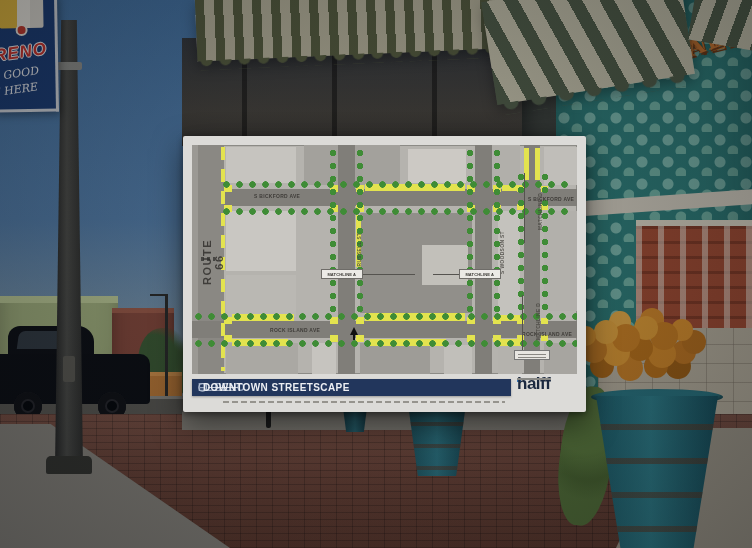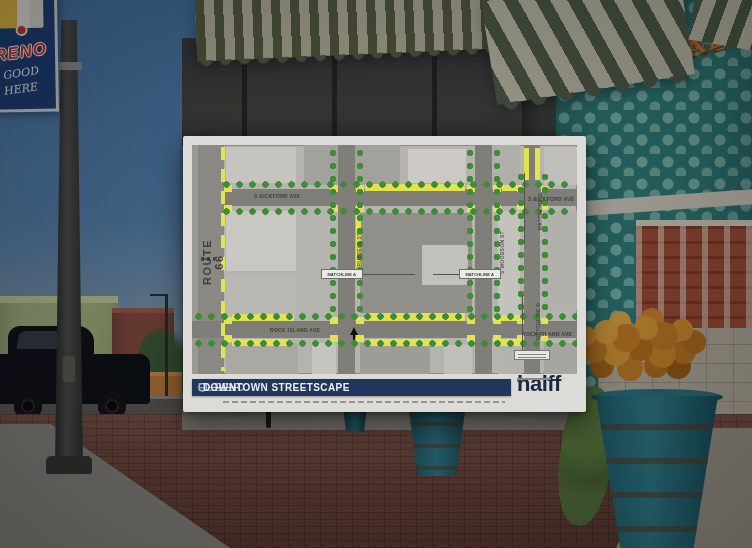--- a/index.html
+++ b/index.html
@@ -193,21 +193,21 @@
     background:linear-gradient(180deg,rgba(0,0,0,0) 0 3px,rgba(235,238,244,.8) 3px 4.5px,rgba(0,0,0,0) 4.5px),
       linear-gradient(180deg,rgba(0,0,0,0) 0 6px,rgba(235,238,244,.55) 6px 7px,rgba(0,0,0,0) 7px);
     border-radius:40%;}
   .halff{left:334px;top:240px;width:62px;height:26px;display:flex;gap:4px;align-items:flex-start;}
   .halff *{position:static;}
   .halff-grid{display:grid;grid-template-columns:repeat(3,4px);grid-template-rows:repeat(3,4px);
     gap:1.5px;margin-top:2px;flex:0 0 auto;}
   .halff-grid i{width:4px;height:4px;background:#3a77b3;}
   .halff-grid i.lt{background:#6fa0cd;}
   .halff-col{display:flex;flex-direction:column;}
-  .halff-name{font-size:22px;line-height:15px;font-weight:700;color:#1b2940;letter-spacing:-.5px;}
+  .halff-name{font-size:17px;line-height:15px;font-weight:700;color:#1b2940;letter-spacing:-.5px;}
   .addr{width:34px;height:1.5px;background:#8a8a86;margin-top:2px;}
   .addr2{width:27px;}
   .fineprint{left:40px;top:265px;width:282px;height:2px;
     background:repeating-linear-gradient(90deg,#96948e 0 6px,rgba(0,0,0,0) 6px 9px);}
 </style>
 </head>
 <body>
 
 <div id="stage">
 

